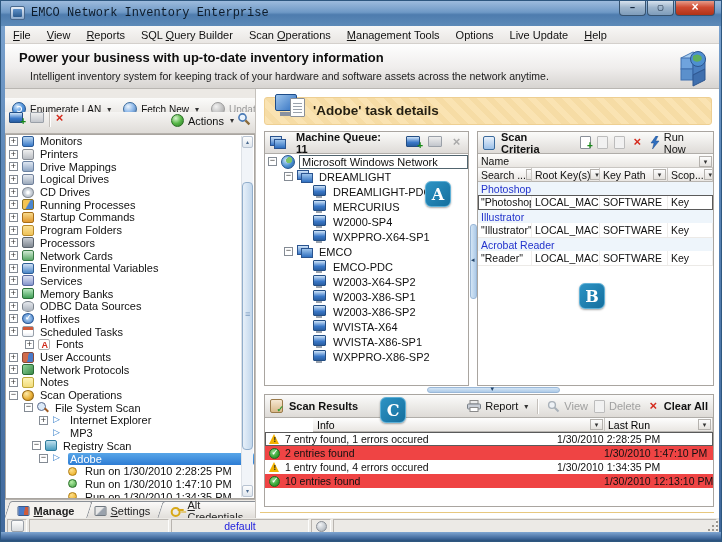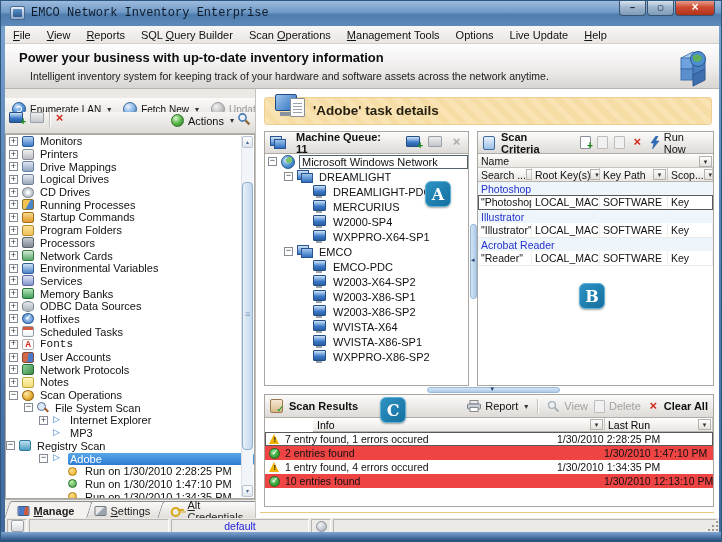--- a/index.html
+++ b/index.html
@@ -401,21 +401,21 @@
           <div class="trow" style="padding-left: 3px;">
             <span class="exp exp-plus"></span>
             <span class="ic ti hotfixes-icon"></span>
             <span class="tlabel">Hotfixes</span>
           </div>
           <div class="trow" style="padding-left: 3px;">
             <span class="exp exp-plus"></span>
             <span class="ic ti scheduled-tasks-icon"></span>
             <span class="tlabel">Scheduled Tasks</span>
           </div>
-          <div class="trow" style="padding-left: 3px; font-family: Liberation Mono, monospace;">
+          <div class="trow" style="padding-left: 19px;">
             <span class="exp exp-plus"></span>
             <span class="ic ti fonts-icon"></span>
             <span class="tlabel">Fonts</span>
           </div>
           <div class="trow" style="padding-left: 3px;">
             <span class="exp exp-plus"></span>
             <span class="ic ti user-accounts-icon"></span>
             <span class="tlabel">User Accounts</span>
           </div>
           <div class="trow" style="padding-left: 3px;">
@@ -441,21 +441,21 @@
           <div class="trow" style="padding-left: 33px;">
             <span class="exp exp-plus"></span>
             <span class="ic ti task-icon"></span>
             <span class="tlabel">Internet Explorer</span>
           </div>
           <div class="trow" style="padding-left: 33px;">
             <span class="exp-spacer"></span>
             <span class="ic ti task-icon"></span>
             <span class="tlabel">MP3</span>
           </div>
-          <div class="trow" style="padding-left: 0;">
+          <div class="trow" style="padding-left: 26px;">
             <span class="exp exp-minus"></span>
             <span class="ic ti registry-scan-icon"></span>
             <span class="tlabel">Registry Scan</span>
           </div>
           <div class="trow" style="padding-left: 33px;">
             <span class="exp exp-minus"></span>
             <span class="ic ti task-icon"></span>
             <span class="tlabel sel">Adobe</span>
           </div>
           <div class="trow" style="padding-left: 48px;">

